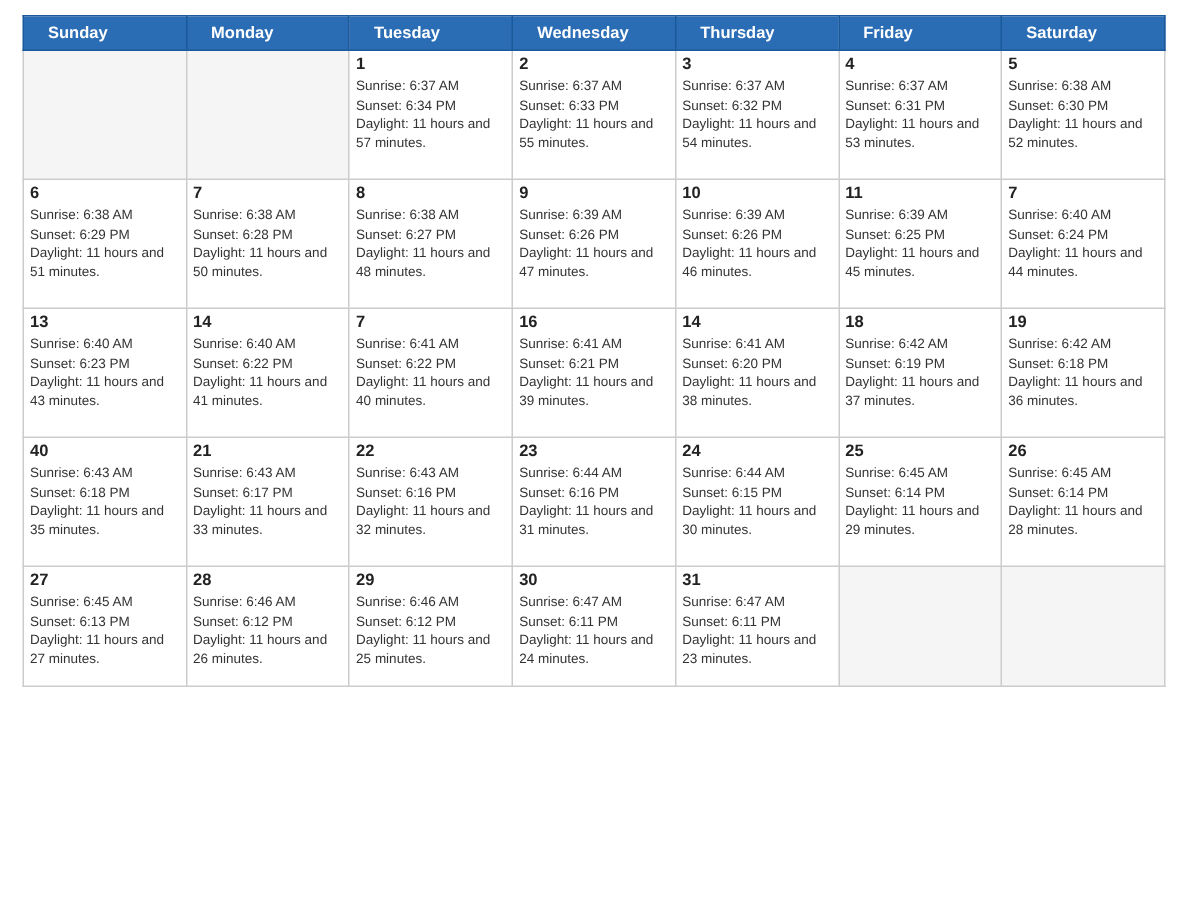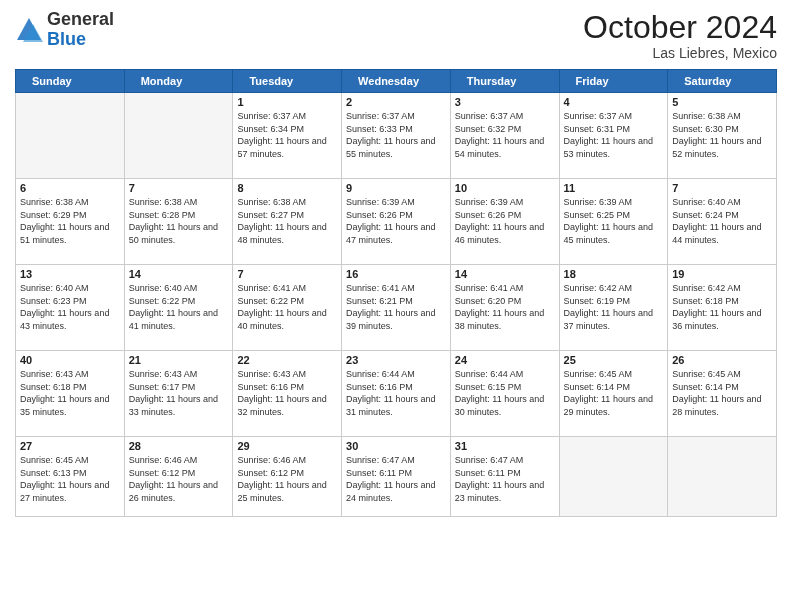--- a/index.html
+++ b/index.html
@@ -90,36 +90,20 @@
     }
     .last-row td {
       height: 80px;
       margin-top: 44px;
     }
   </style>
 </head>
 <body>
 
 <div class="page">
-  <div class="header">
-    <div class="logo">
-      <svg class="logo-icon" viewBox="0 0 28 28">
-        <polygon points="14,2 26,24 2,24" fill="#1a6fbf" opacity="0.85"></polygon>
-        <polygon points="18,8 28,26 8,26" fill="#2a8dd4" opacity="0.6"></polygon>
-      </svg>
-      <div class="logo-text">
-        <span class="logo-general">General</span><br>
-        <span class="logo-blue">Blue</span>
-      </div>
-    </div>
-    <div class="title-block">
-      <div class="month-title">October 2024</div>
-      <div class="location">Las Liebres, Mexico</div>
-    </div>
-  </div>
 
   <table class="calendar">
     <thead>
       <tr>
       <th>Sunday</th>
           <th>Monday</th>
           <th>Tuesday</th>
           <th>Wednesday</th>
           <th>Thursday</th>
           <th>Friday</th>

